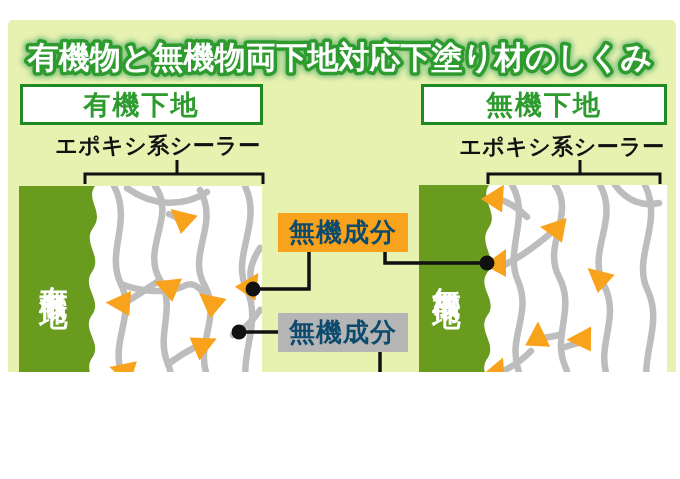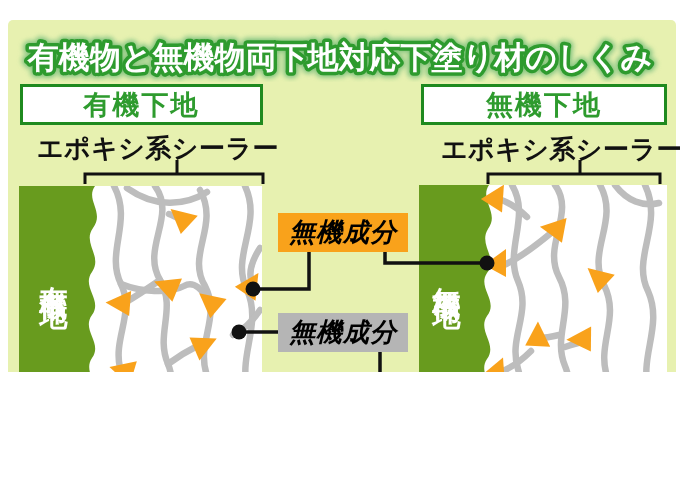--- a/index.html
+++ b/index.html
@@ -29,39 +29,39 @@
   .heading-box{
     position:absolute;top:84px;height:41px;box-sizing:border-box;
     background:#ffffff;border:3px solid #1F8A1F;
     display:flex;align-items:center;justify-content:center;
     font-size:27px;font-weight:bold;color:#2E9B2E;letter-spacing:2px;
   }
   .heading-left{left:20px;width:243px;}
   .heading-right{left:421px;width:246px;}
   .sealer-label{
     position:absolute;width:250px;text-align:center;
-    font-size:26px;font-weight:bold;color:#111111;letter-spacing:0.5px;
+    font-size:22px;font-weight:bold;color:#111111;letter-spacing:0.5px;
     white-space:nowrap;
   }
   .sealer-left{left:33px;top:131px;}
   .sealer-right{left:437px;top:132px;}
   .panel-svg{position:absolute;}
   .panel-left{left:19px;top:186px;width:243px;height:272px;}
   .panel-right{left:419px;top:185px;width:248px;height:274px;}
   .vlabel{
     position:absolute;writing-mode:vertical-rl;text-orientation:upright;
     color:#ffffff;font-weight:bold;font-size:28px;letter-spacing:5px;
     line-height:1;white-space:nowrap;
   }
   .vlabel-left{left:39px;top:264px;}
   .vlabel-right{left:432px;top:264px;}
   .callout{
     position:absolute;left:278px;width:130px;height:39px;
     display:flex;align-items:center;justify-content:center;
-    font-size:26px;font-weight:bold;color:#000000;letter-spacing:1px;font-style:italic;
+    font-size:26px;font-weight:bold;color:#0c4a6e;letter-spacing:1px;
   }
   .callout-inorganic{top:213px;background:#F9A21B;}
   .callout-organic{top:313px;background:#B5B5B5;}
   .overlay-svg{position:absolute;left:0;top:0;width:680px;height:479px;pointer-events:none;}
   .net{stroke:#BDBDBD;stroke-width:6.5;fill:none;stroke-linecap:round;}
   .bracket{stroke:#111111;stroke-width:3;fill:none;}
   .connector{stroke:#111111;stroke-width:3.5;fill:none;}
 </style>
 </head>
 <body>

